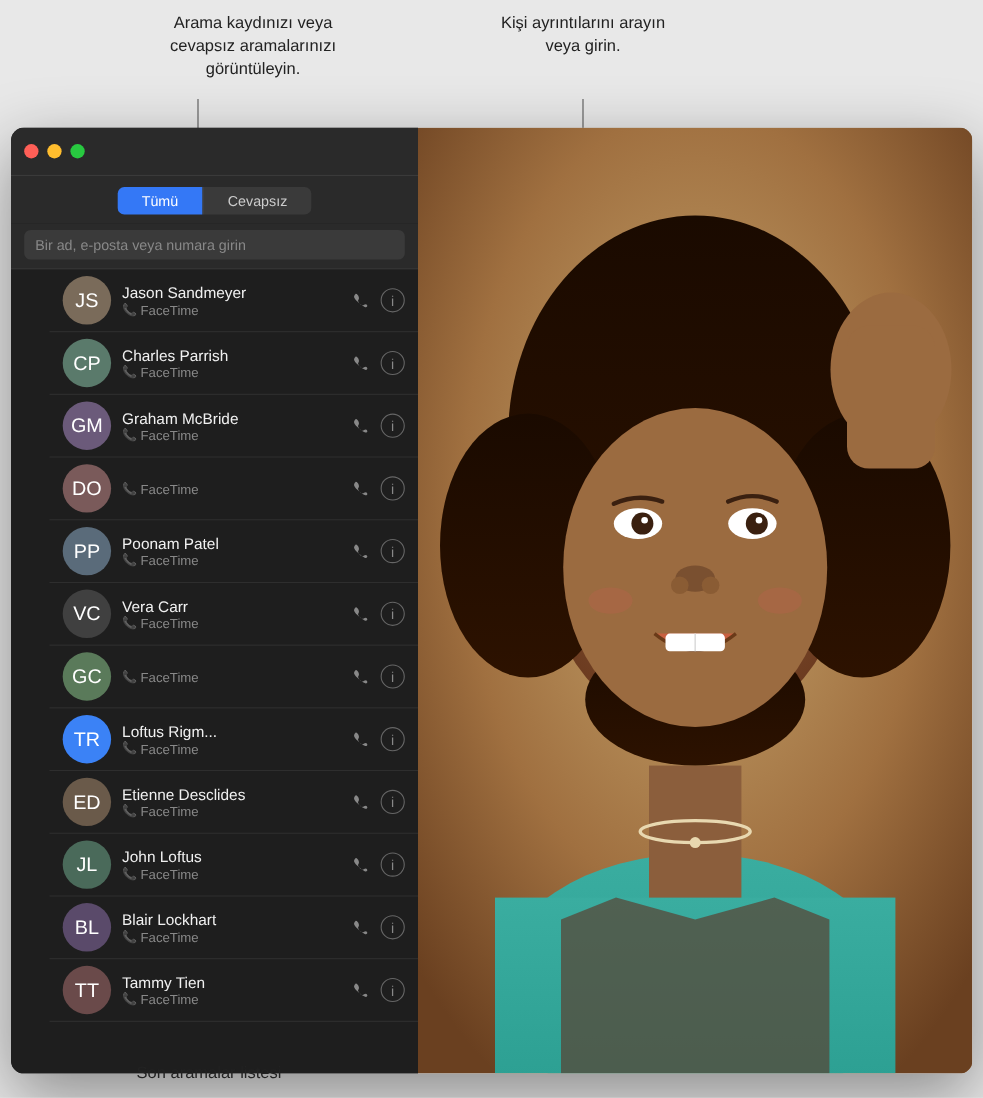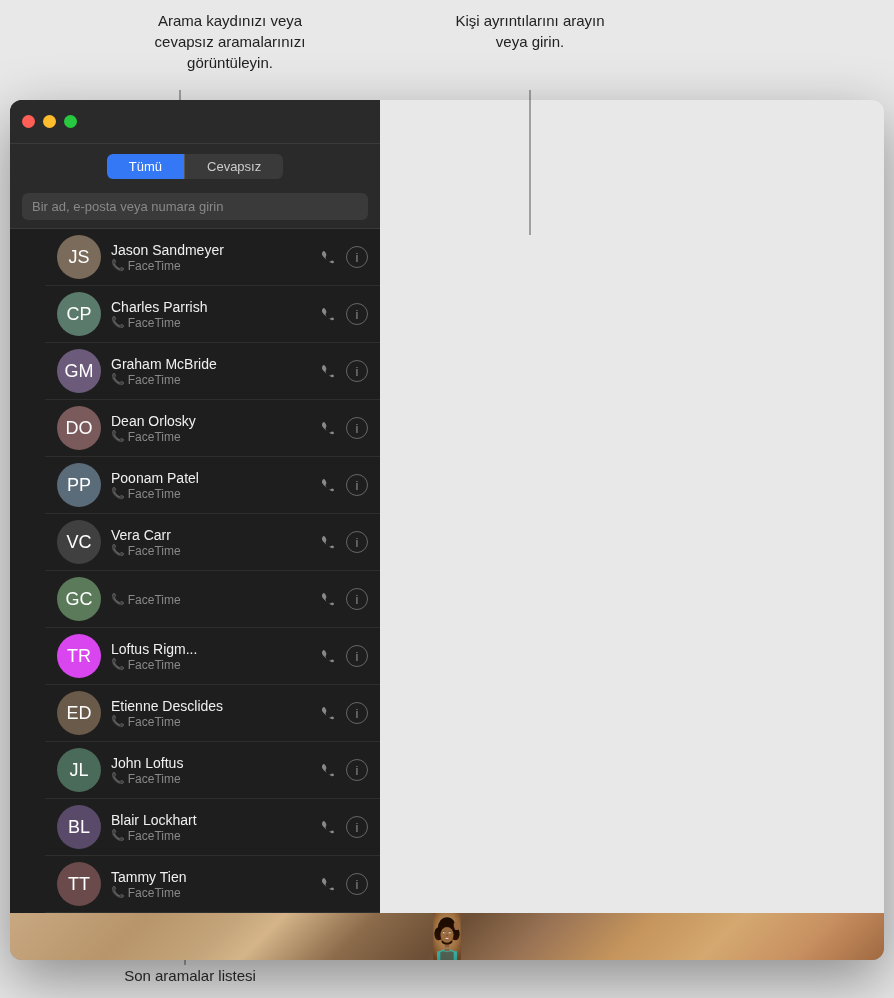--- a/index.html
+++ b/index.html
@@ -44,29 +44,28 @@
       position: absolute;
       top: 0; left: 0;
       width: 894px;
       height: 998px;
       pointer-events: none;
     }
 
     
     .window {
       position: absolute;
-      top: 100px;
+      top: 116px;
       left: 10px;
       width: 874px;
       height: 860px;
       border-radius: 12px;
       overflow: hidden;
       display: flex;
       box-shadow: 0 20px 60px rgba(0,0,0,0.4);
-      flex-direction: column;
     }
 
     
     .sidebar {
       width: 370px;
       min-width: 370px;
       background: #1e1e1e;
       display: flex;
       flex-direction: column;
       position: relative;
@@ -240,21 +239,21 @@
     }
 
     
     .av-1 { background: #7a6b5a; }
     .av-2 { background: #5a7a6b; }
     .av-3 { background: #6b5a7a; }
     .av-4 { background: #7a5a5a; }
     .av-5 { background: #5a6b7a; }
     .av-6 { background: #404040; }
     .av-7 { background: #5a7a5a; }
-    .av-8 { background: #d946ef; }
+    .av-8 { background: #3b82f6; }
     .av-9 { background: #6a5a4a; }
     .av-10 { background: #4a6a5a; }
     .av-11 { background: #5a4a6a; }
     .av-12 { background: #6a4a4a; }
 
   </style>
 </head>
 <body>
 
 <div class="annotation annotation-left">
@@ -355,21 +354,20 @@
           </svg>
         </button>
         <button class="action-btn" title="Info" style="border: 1.5px solid #666; border-radius: 50%; width:22px; height:22px; font-size:13px; color:#888; display:flex; align-items:center; justify-content:center;">
           <span>i</span>
         </button>
       </div>
     </div>
         <div class="contact-item">
       <div class="avatar av-4">DO</div>
       <div class="contact-info">
-        <div class="contact-name">Dean Orlosky</div>
         <div class="contact-type">
           <span style="font-size:11px;">📞</span>
           <span>FaceTime</span>
         </div>
       </div>
       <div class="contact-actions">
         <button class="action-btn" title="Call">
           <svg width="16" height="16" viewBox="0 0 16 16" fill="currentColor">
             <path d="M3.5 2C3.5 2 5 2 6 4.5C7 7 5.5 7.5 5.5 8.5C5.5 9.5 7.5 12 9 12.5C10.5 13 11 11.5 12.5 11.5C13.5 11.5 14 13 14 13C14 13 13.5 15 11.5 14C9.5 13 3 8.5 2 5.5C1.5 3.5 3.5 2 3.5 2Z"></path>
           </svg>

